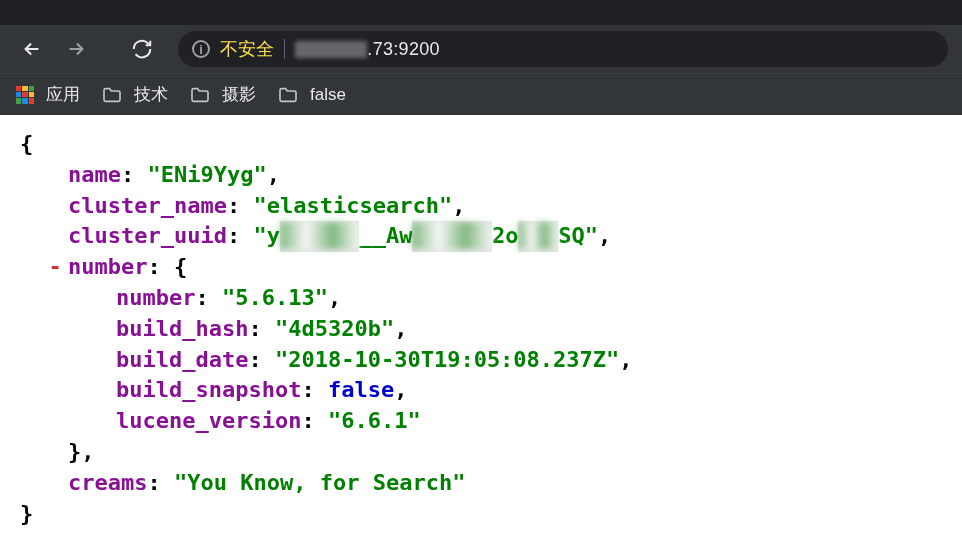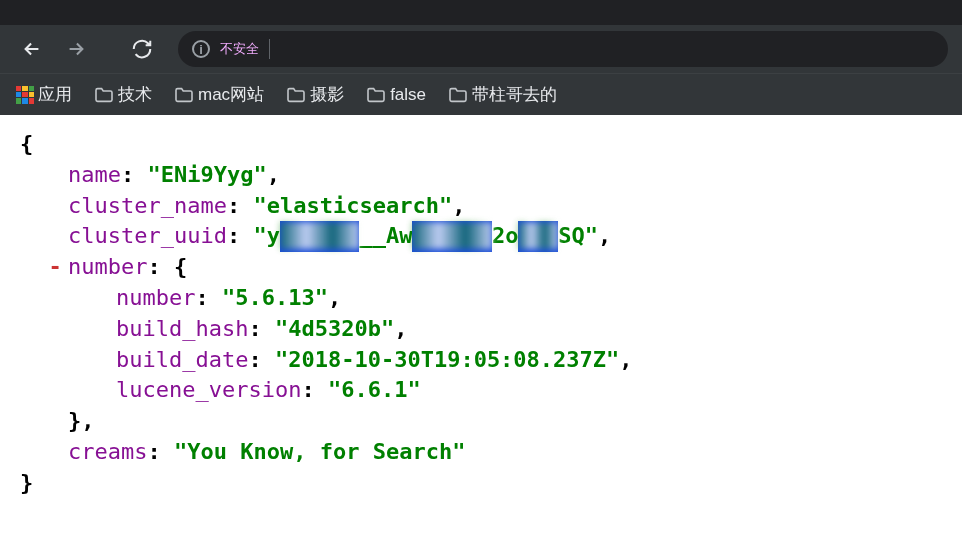--- a/index.html
+++ b/index.html
@@ -40,21 +40,21 @@
     }
     .info-icon {
       width: 18px; height: 18px;
       border: 2px solid #9aa0a6;
       border-radius: 50%;
       color: #9aa0a6;
       font-size: 13px;
       display: flex; align-items: center; justify-content: center;
       font-weight: bold;
     }
-    .insecure-label { color: #f0abfc; font-size: 13px; }
+    .insecure-label { color: #fde047; font-size: 18px; }
     .divider { width: 1px; height: 20px; background: #5f6368; }
     .url-text { color: #e8eaed; font-size: 18px; letter-spacing: 0.3px; }
     .url-obscured {
       display: inline-block;
       position: relative;
       color: transparent;
       user-select: none;
     }
     .url-obscured::after {
       content: '';
@@ -66,58 +66,58 @@
     .bookmarks-bar {
       background: #323639;
       height: 42px;
       display: flex;
       align-items: center;
       padding: 0 16px;
       gap: 22px;
       border-top: 1px solid #3c4043;
     }
     .bm-item {
-      display: flex; align-items: center; gap: 4px;
+      display: flex; align-items: center; gap: 12px;
       color: #e8eaed; font-size: 17px; white-space: nowrap;
     }
     .apps-icon {
       width: 18px; height: 18px;
       display: grid;
       grid-template-columns: repeat(3, 1fr);
       grid-template-rows: repeat(3, 1fr);
       gap: 1px;
     }
     .apps-icon span { width: 100%; height: 100%; }
     .folder-icon { width: 20px; height: 16px; color: #c2c6ca; }
     .content {
       padding: 14px 10px;
       font-family: 'Menlo', 'Consolas', monospace;
       font-size: 22px;
       line-height: 1.4;
       color: #000;
       font-weight: bold;
     }
-    .k { color: #871094; font-weight: normal; }
+    .k { color: #871094; font-weight: bold; }
     .s { color: #008000; font-weight: bold; }
     .b { color: #0000cc; font-weight: bold; }
     .p { color: #000; font-weight: bold; }
     .collapser {
       color: #cc3333;
       display: inline-block;
       width: 14px;
       text-align: center;
       margin-right: 6px;
       margin-left: -20px;
     }
     .line0 { padding-left: 10px; }
     .line1 { padding-left: 58px; }
     .line2 { padding-left: 106px; }
     .redacted {
       display: inline-block;
-      background: #1d4ed8;
+      background: #e5e5e5;
       position: relative;
       color: transparent;
     }
     .redacted::after {
       content: '';
       position: absolute; left: 0; right: 0; top: 1px; bottom: 3px;
       background: linear-gradient(90deg, rgba(0,128,0,0.55), rgba(255,255,255,0.9), rgba(0,128,0,0.55), rgba(255,255,255,0.9));
       filter: blur(3px);
       opacity: 0.8;
     }
@@ -142,20 +142,23 @@
   <div class="nav-btn active">
     <svg viewBox="0 0 24 24" fill="none" stroke="currentColor" stroke-width="2.2">
         <path d="M3 12a9 9 0 0 1 15.5-6.2L21 8M21 3v5h-5"></path>
         <path d="M21 12a9 9 0 0 1-16 5.7"></path>
       </svg>
   </div>
   <div class="address-bar">
     <span class="info-icon">i</span>
     <span class="insecure-label">不安全</span>
     <span class="divider"></span>
+    <span class="url-text">
+      <span class="url-obscured">1IJ.2 .. ..</span><span>.73:9200</span>
+    </span>
   </div>
 </div>
 
 <div class="bookmarks-bar">
   <div class="bm-item">
     <span class="apps-icon">
       <span style="background:#e53935"></span>
         <span style="background:#fbc02d"></span>
         <span style="background:#43a047"></span>
       <span style="background:#1e88e5"></span>
@@ -170,48 +173,37 @@
   <div class="bm-item">
     <svg class="folder-icon" viewBox="0 0 24 20" fill="none" stroke="currentColor" stroke-width="2">
         <path d="M2 4a2 2 0 012-2h5l2 3h9a2 2 0 012 2v9a2 2 0 01-2 2H4a2 2 0 01-2-2V4z"></path>
       </svg>
     <span>技术</span>
   </div>
   <div class="bm-item">
     <svg class="folder-icon" viewBox="0 0 24 20" fill="none" stroke="currentColor" stroke-width="2">
         <path d="M2 4a2 2 0 012-2h5l2 3h9a2 2 0 012 2v9a2 2 0 01-2 2H4a2 2 0 01-2-2V4z"></path>
       </svg>
-    <span>mac网站</span>
+    <span>摄影</span>
   </div>
   <div class="bm-item">
     <svg class="folder-icon" viewBox="0 0 24 20" fill="none" stroke="currentColor" stroke-width="2">
         <path d="M2 4a2 2 0 012-2h5l2 3h9a2 2 0 012 2v9a2 2 0 01-2 2H4a2 2 0 01-2-2V4z"></path>
       </svg>
-    <span>摄影</span>
-  </div>
-  <div class="bm-item">
-    <svg class="folder-icon" viewBox="0 0 24 20" fill="none" stroke="currentColor" stroke-width="2">
-        <path d="M2 4a2 2 0 012-2h5l2 3h9a2 2 0 012 2v9a2 2 0 01-2 2H4a2 2 0 01-2-2V4z"></path>
-      </svg>
     <span>false</span>
-  </div>
-  <div class="bm-item">
-    <svg class="folder-icon" viewBox="0 0 24 20" fill="none" stroke="currentColor" stroke-width="2">
-        <path d="M2 4a2 2 0 012-2h5l2 3h9a2 2 0 012 2v9a2 2 0 01-2 2H4a2 2 0 01-2-2V4z"></path>
-      </svg>
-    <span>带柱哥去的</span>
   </div>
 </div>
 
 <div class="content">
   <div class="line0"><span class="p">{</span></div>
   <div class="line1"><span class="k">name</span><span class="p">: </span><span class="s">"ENi9Yyg"</span><span class="p">,</span></div>
   <div class="line1"><span class="k">cluster_name</span><span class="p">: </span><span class="s">"elasticsearch"</span><span class="p">,</span></div>
   <div class="line1"><span class="k">cluster_uuid</span><span class="p">: </span><span class="s">"y</span><span class="s redacted">XXXXXX</span><span class="s">__Aw</span><span class="s redacted">XXXXXX</span><span class="s">2o</span><span class="s redacted">XXX</span><span class="s">SQ"</span><span class="p">,</span></div>
   <div class="line1"><span class="collapser">-</span><span class="k">number</span><span class="p">: {</span></div>
   <div class="line2"><span class="k">number</span><span class="p">: </span><span class="s">"5.6.13"</span><span class="p">,</span></div>
   <div class="line2"><span class="k">build_hash</span><span class="p">: </span><span class="s">"4d5320b"</span><span class="p">,</span></div>
   <div class="line2"><span class="k">build_date</span><span class="p">: </span><span class="s">"2018-10-30T19:05:08.237Z"</span><span class="p">,</span></div>
+  <div class="line2"><span class="k">build_snapshot</span><span class="p">: </span><span class="b">false</span><span class="p">,</span></div>
   <div class="line2"><span class="k">lucene_version</span><span class="p">: </span><span class="s">"6.6.1"</span></div>
   <div class="line1"><span class="p">},</span></div>
   <div class="line1"><span class="k">creams</span><span class="p">: </span><span class="s">"You Know, for Search"</span></div>
   <div class="line0"><span class="p">}</span></div>
 </div>
 
 </body></html>

